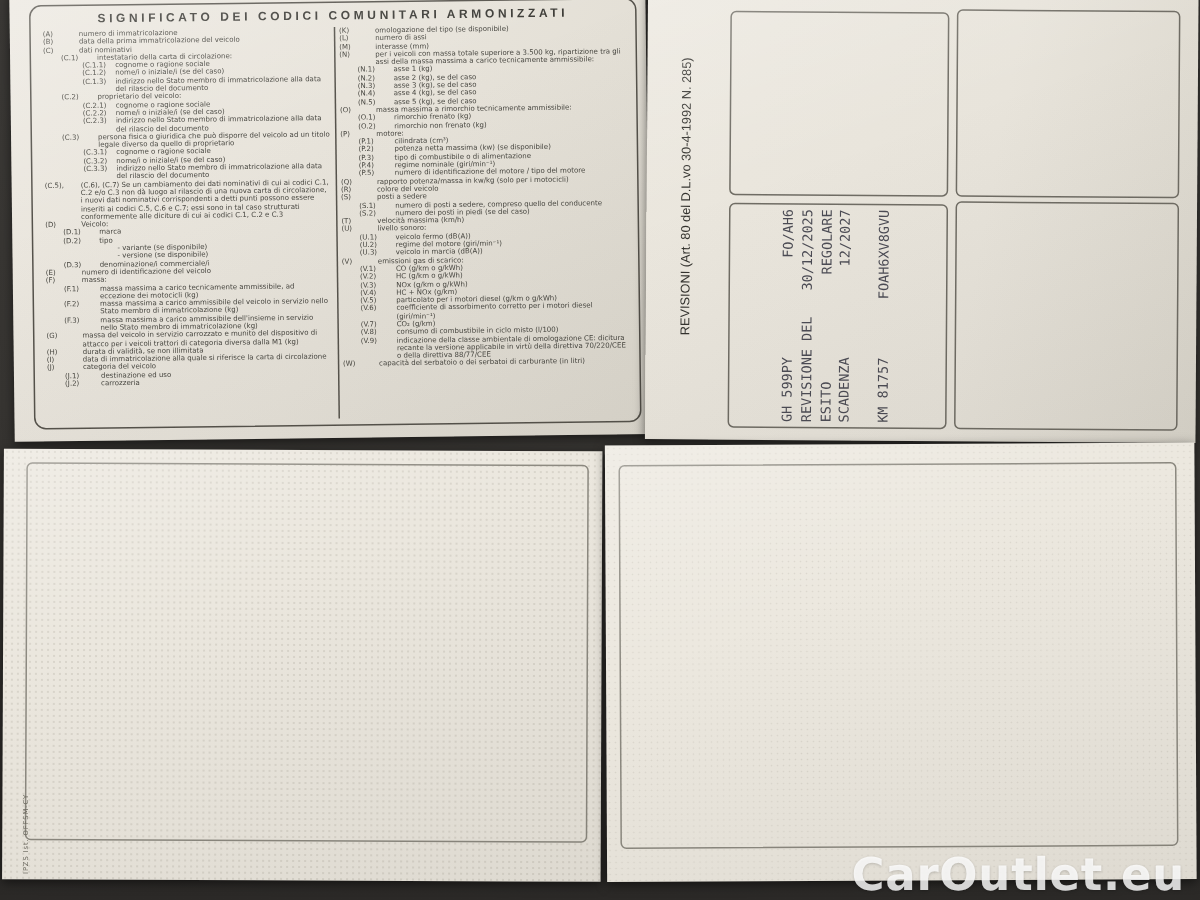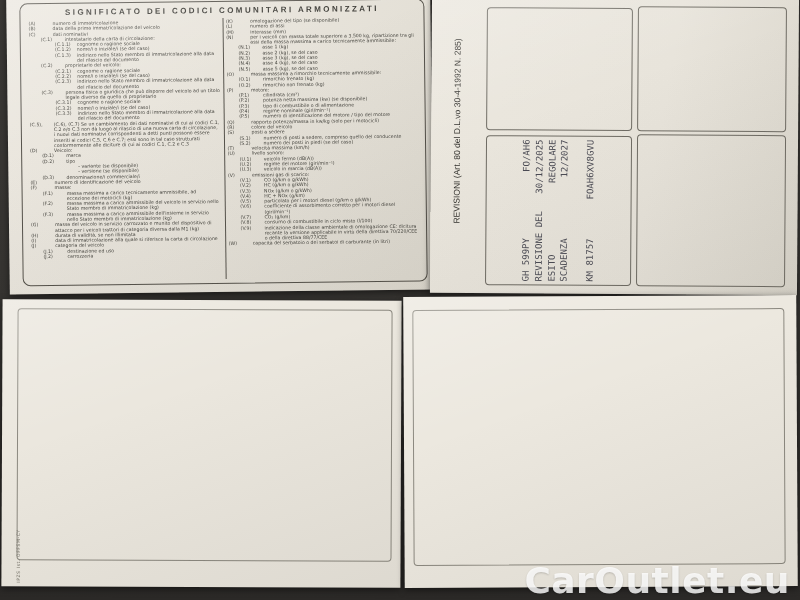--- a/index.html
+++ b/index.html
@@ -97,21 +97,21 @@
   .sheen{position:absolute;inset:0;background:linear-gradient(160deg,rgba(255,255,255,.25) 0%,rgba(255,255,255,0) 35%,rgba(60,55,45,.08) 100%);pointer-events:none;}
   
   .edge-print{
     position:absolute;left:18px;top:556px;
     transform:translate(-50%,-50%) rotate(-90deg);
     font-size:4.5px;letter-spacing:.6px;color:#6c695f;white-space:nowrap;z-index:5;
     font-family:"DejaVu Sans",sans-serif;
   }
   .watermark{
     position:absolute;right:10px;bottom:-1px;z-index:9;
-    font-family:"DejaVu Sans",sans-serif;font-weight:bold;font-size:36px;
+    font-family:"DejaVu Sans",sans-serif;font-weight:bold;font-size:30px;
     color:rgba(255,255,255,.82);letter-spacing:.5px;
     text-shadow:0 1px 2px rgba(0,0,0,.18);
   }
 </style>
 </head>
 <body>
 
 <div class="photo">
 
   <div class="page page-legend">

